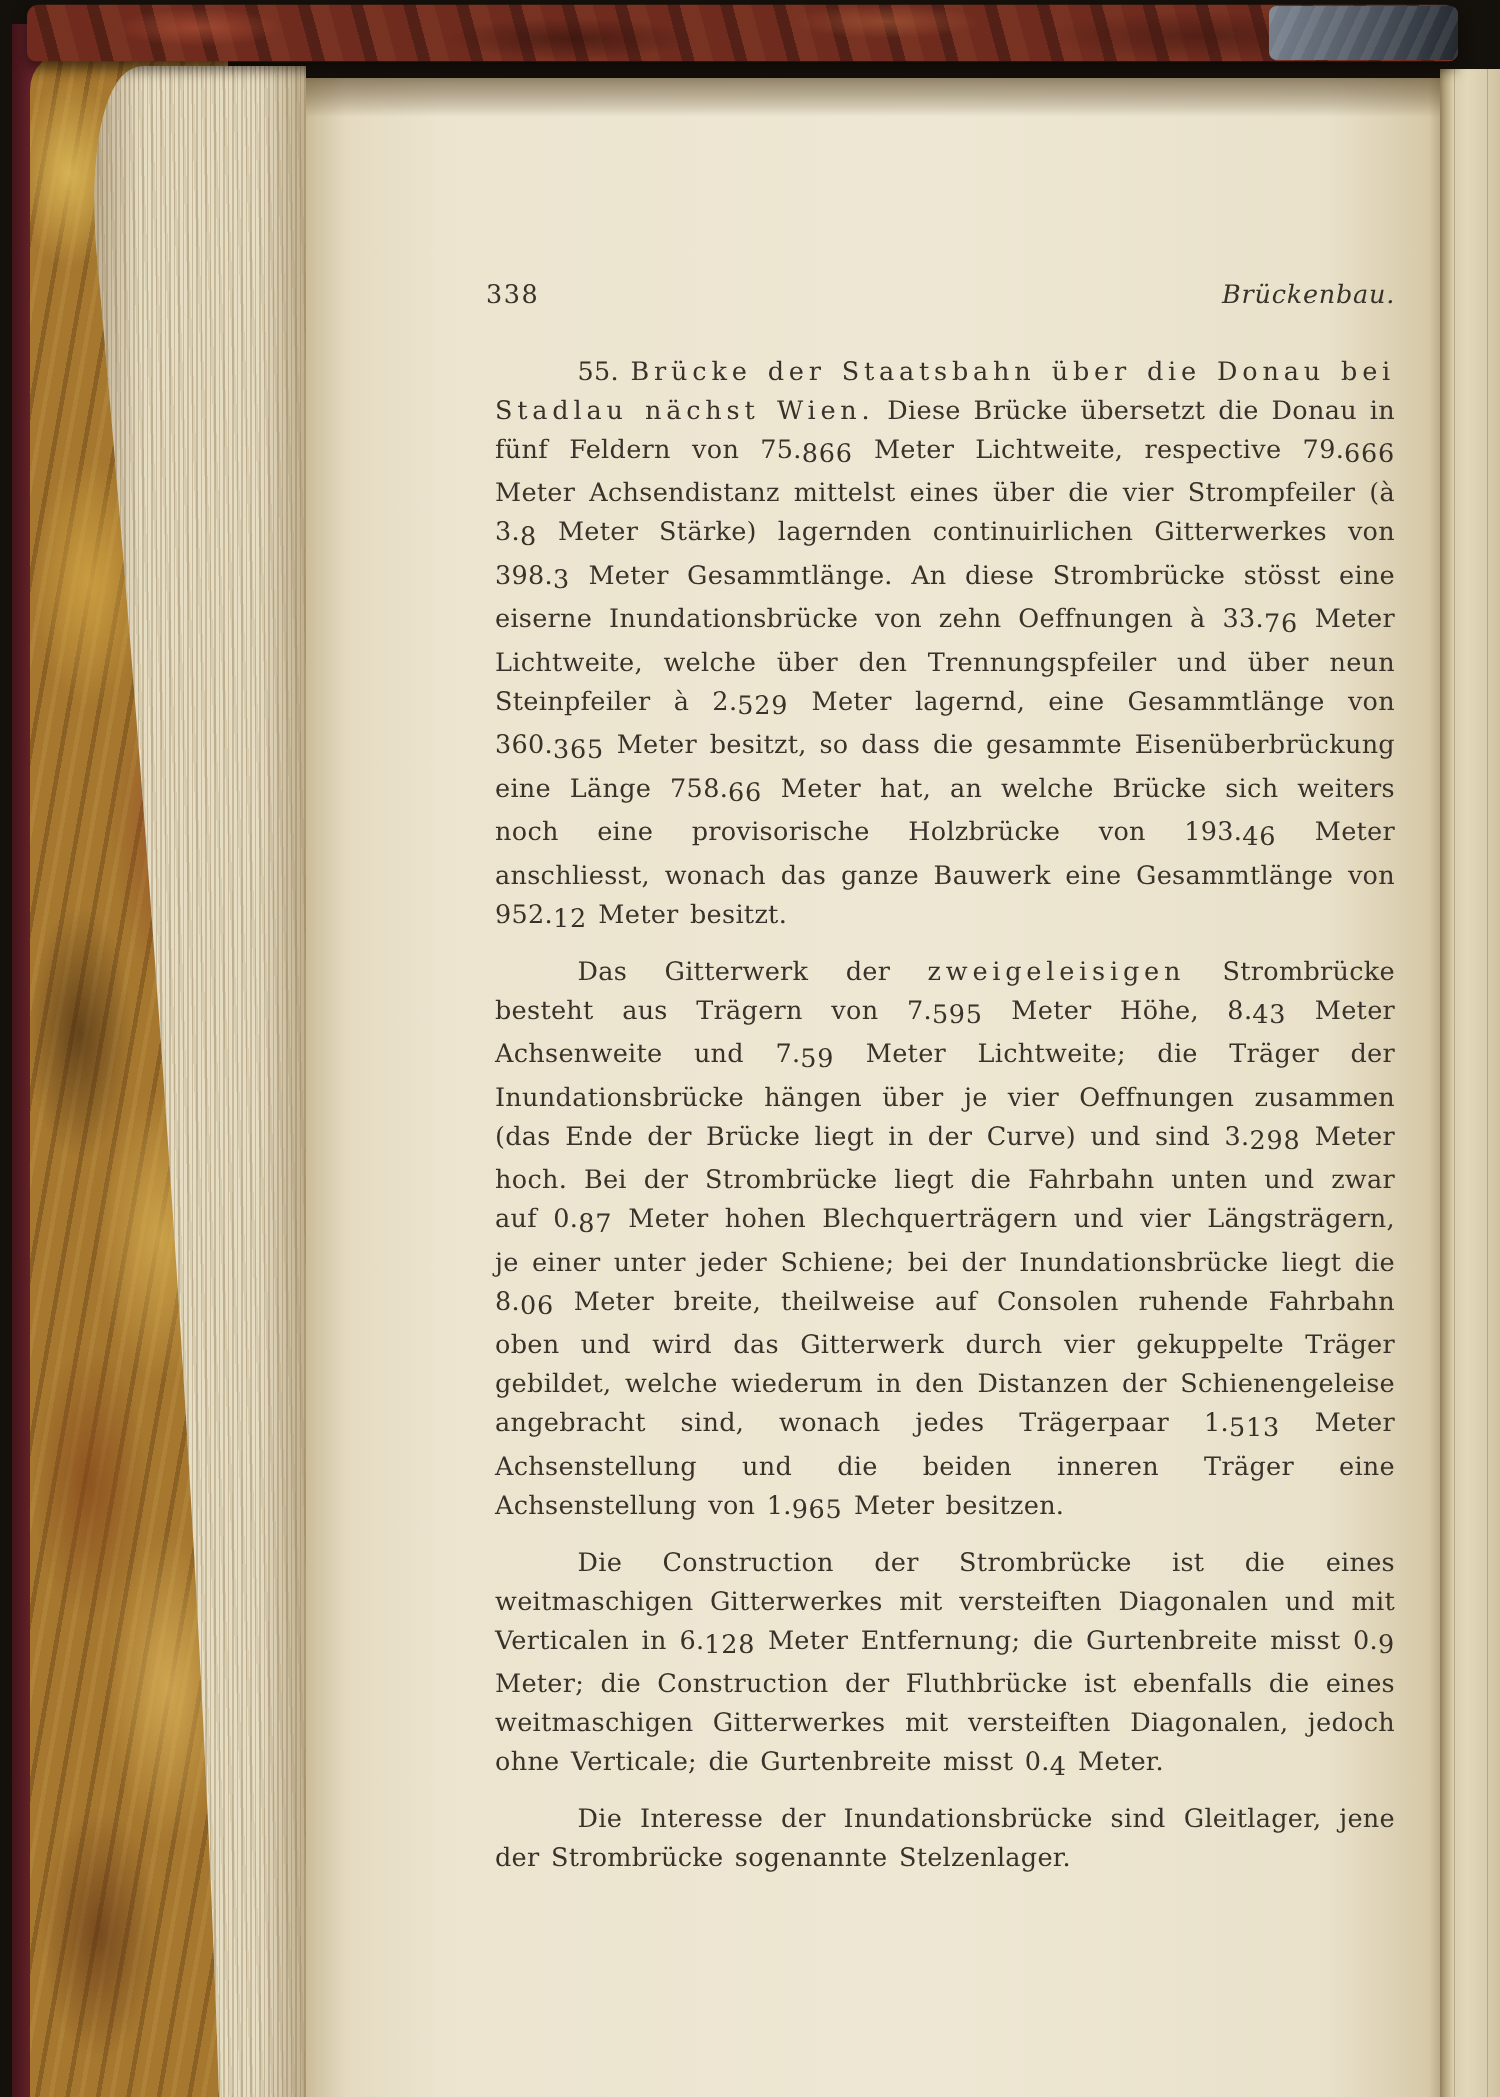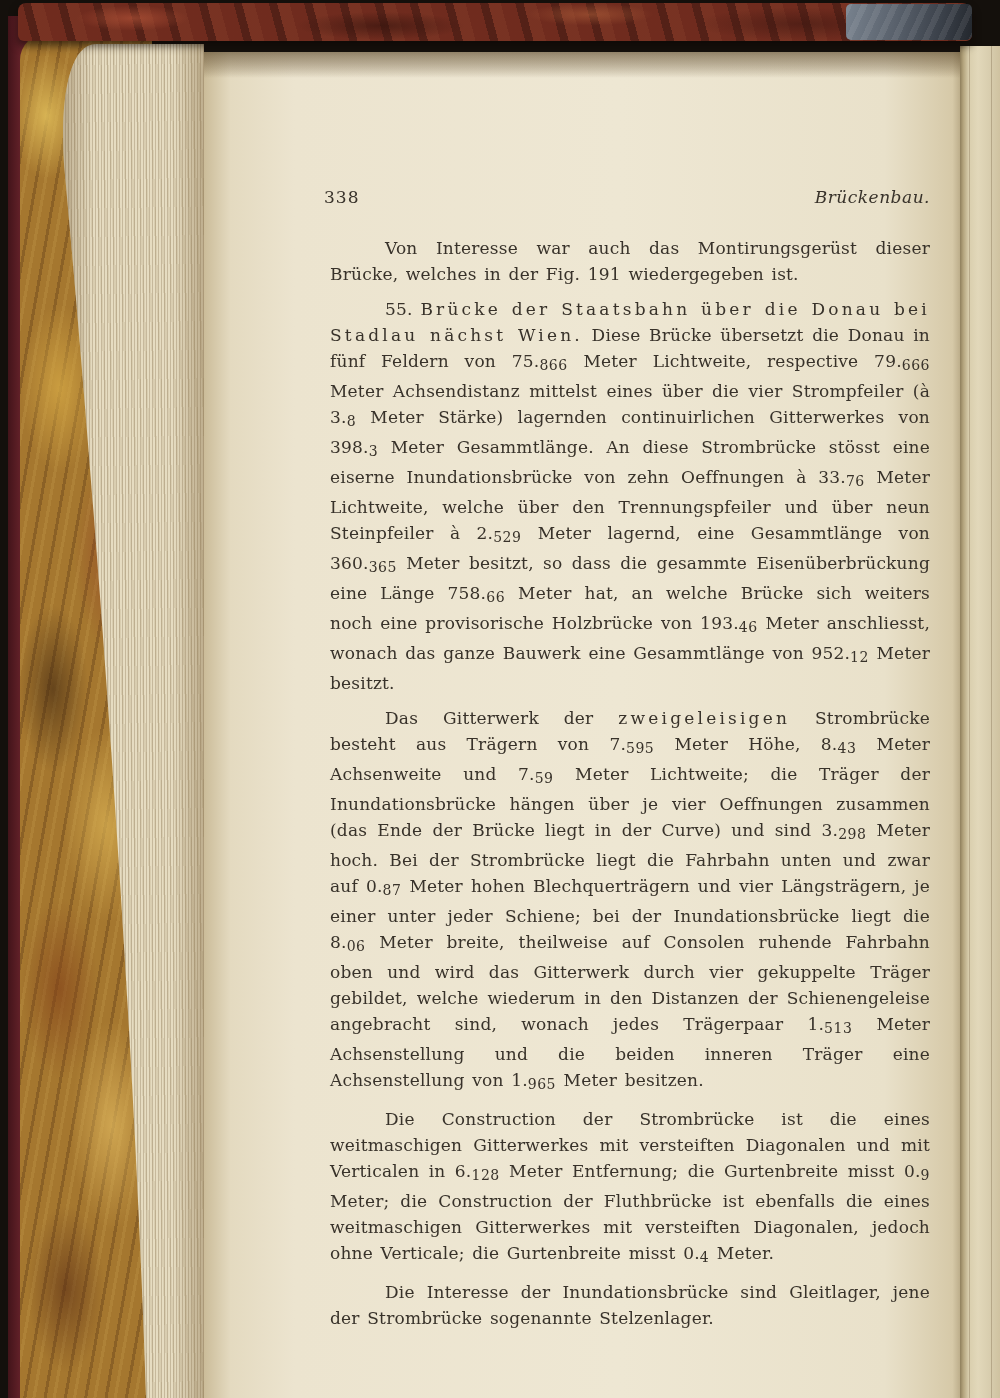--- a/index.html
+++ b/index.html
@@ -93,40 +93,39 @@
     margin:0 0 9px 0;
     font-size:17px;
     line-height:26px;
     text-align:justify;
     text-indent:55px;
     word-spacing:2px;
     letter-spacing:.2px;
     hyphens:auto;
   }
   .spaced{letter-spacing:3.2px;}
-  .dsub{font-size:14px;vertical-align:-3px;letter-spacing:.5px;}
+  .dsub{font-size:17px;vertical-align:-3px;letter-spacing:.5px;}
 </style>
 </head>
 <body>
 
 <div class="cover-red"></div>
 <div class="marble"></div>
 <div class="page-stack"></div>
 <div class="main-page"></div>
 <div class="facing-edge"></div>
 <div class="binding-top"></div>
 <div class="binding-corner"></div>
 
 <div class="main-page" style="background:transparent">
   <div class="text-block">
     <div class="page-header">
       <span class="page-number">338</span>
       <div class="running-title">Brückenbau.</div>
     </div>
     <div>
-        <p class="para"><span>Von Interesse war auch das Montirungsgerüst dieser Brücke, welches in der Fig. 191 wiedergegeben ist.</span></p>
         <p class="para"><span>55. </span><span class="spaced">Brücke der Staatsbahn über die Donau bei Stadlau nächst Wien.</span><span> Diese Brücke übersetzt die Donau in fünf Feldern von 75.<span class="dsub">866</span> Meter Lichtweite, respective 79.<span class="dsub">666</span> Meter Achsendistanz mittelst eines über die vier Strompfeiler (à 3.<span class="dsub">8</span> Meter Stärke) lagernden continuirlichen Gitterwerkes von 398.<span class="dsub">3</span> Meter Gesammtlänge. An diese Strombrücke stösst eine eiserne Inundationsbrücke von zehn Oeffnungen à 33.<span class="dsub">76</span> Meter Lichtweite, welche über den Trennungspfeiler und über neun Steinpfeiler à 2.<span class="dsub">529</span> Meter lagernd, eine Gesammtlänge von 360.<span class="dsub">365</span> Meter besitzt, so dass die gesammte Eisenüberbrückung eine Länge 758.<span class="dsub">66</span> Meter hat, an welche Brücke sich weiters noch eine provisorische Holzbrücke von 193.<span class="dsub">46</span> Meter anschliesst, wonach das ganze Bauwerk eine Gesammtlänge von 952.<span class="dsub">12</span> Meter besitzt.</span></p>
         <p class="para"><span>Das Gitterwerk der </span><span class="spaced">zweigeleisigen</span><span> Strombrücke besteht aus Trägern von 7.<span class="dsub">595</span> Meter Höhe, 8.<span class="dsub">43</span> Meter Achsenweite und 7.<span class="dsub">59</span> Meter Lichtweite; die Träger der Inundationsbrücke hängen über je vier Oeffnungen zusammen (das Ende der Brücke liegt in der Curve) und sind 3.<span class="dsub">298</span> Meter hoch. Bei der Strombrücke liegt die Fahrbahn unten und zwar auf 0.<span class="dsub">87</span> Meter hohen Blechquerträgern und vier Längsträgern, je einer unter jeder Schiene; bei der Inundationsbrücke liegt die 8.<span class="dsub">06</span> Meter breite, theilweise auf Consolen ruhende Fahrbahn oben und wird das Gitterwerk durch vier gekuppelte Träger gebildet, welche wiederum in den Distanzen der Schienengeleise angebracht sind, wonach jedes Trägerpaar 1.<span class="dsub">513</span> Meter Achsenstellung und die beiden inneren Träger eine Achsenstellung von 1.<span class="dsub">965</span> Meter besitzen.</span></p>
         <p class="para"><span>Die Construction der Strombrücke ist die eines weitmaschigen Gitterwerkes mit versteiften Diagonalen und mit Verticalen in 6.<span class="dsub">128</span> Meter Entfernung; die Gurtenbreite misst 0.<span class="dsub">9</span> Meter; die Construction der Fluthbrücke ist ebenfalls die eines weitmaschigen Gitterwerkes mit versteiften Diagonalen, jedoch ohne Verticale; die Gurtenbreite misst 0.<span class="dsub">4</span> Meter.</span></p>
         <p class="para"><span>Die Interesse der Inundationsbrücke sind Gleitlager, jene der Strombrücke sogenannte Stelzenlager.</span></p>
       </div>
   </div>
 </div>
 
 </body></html>

